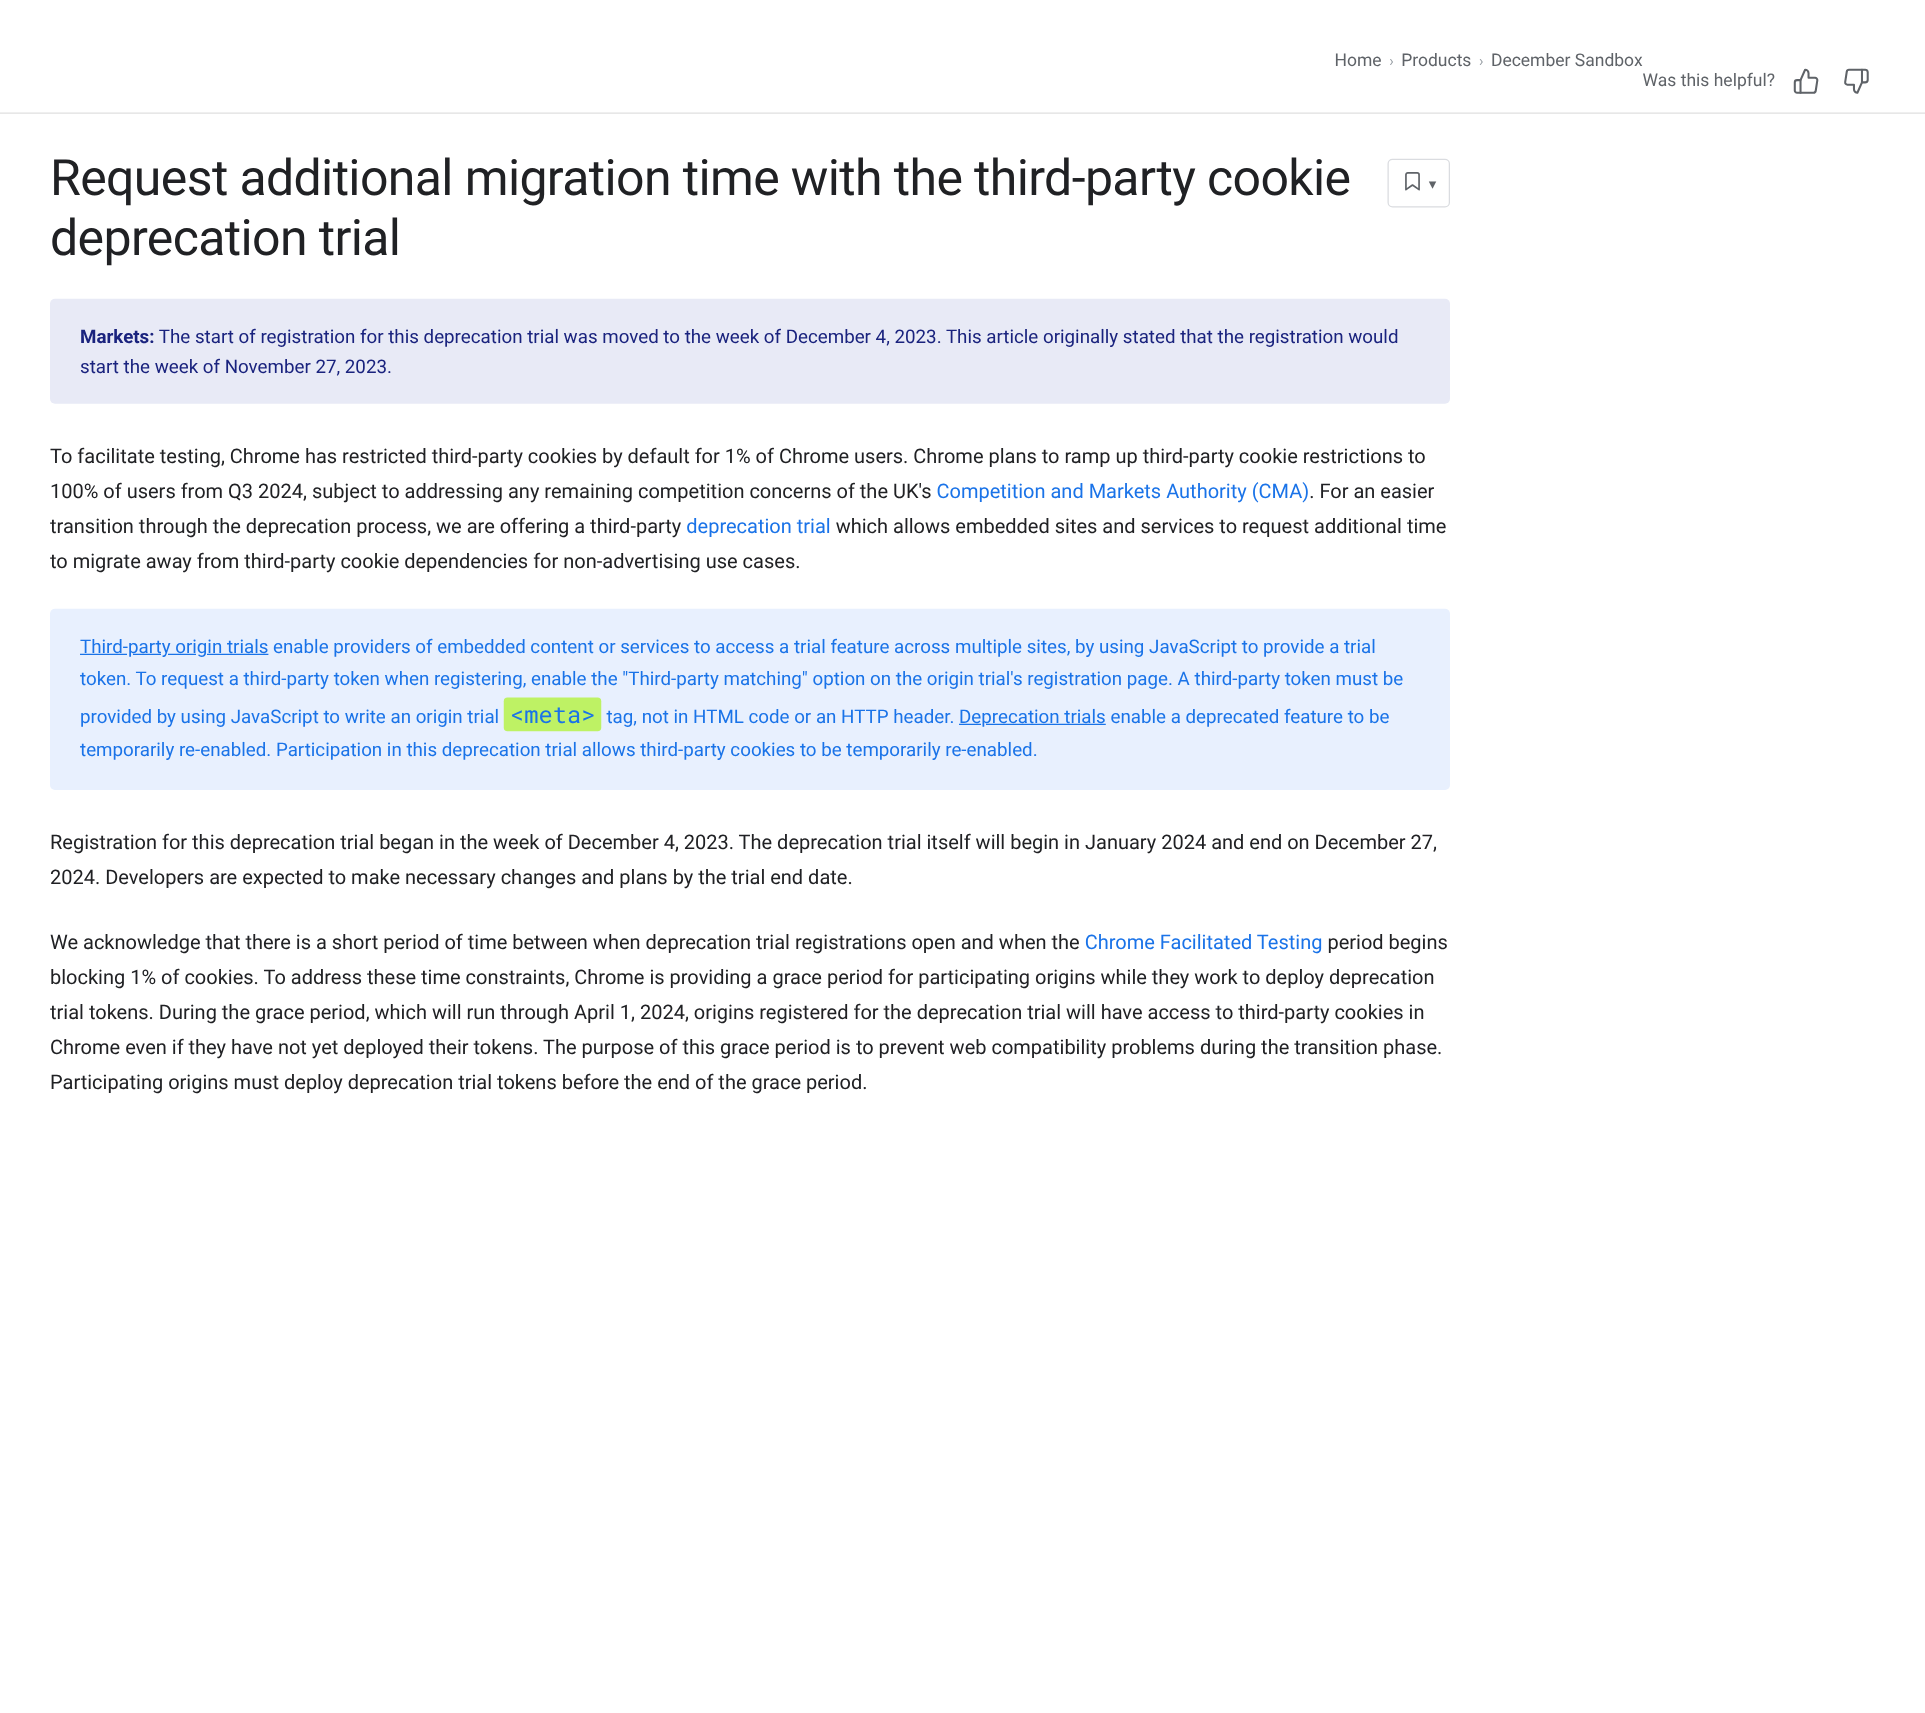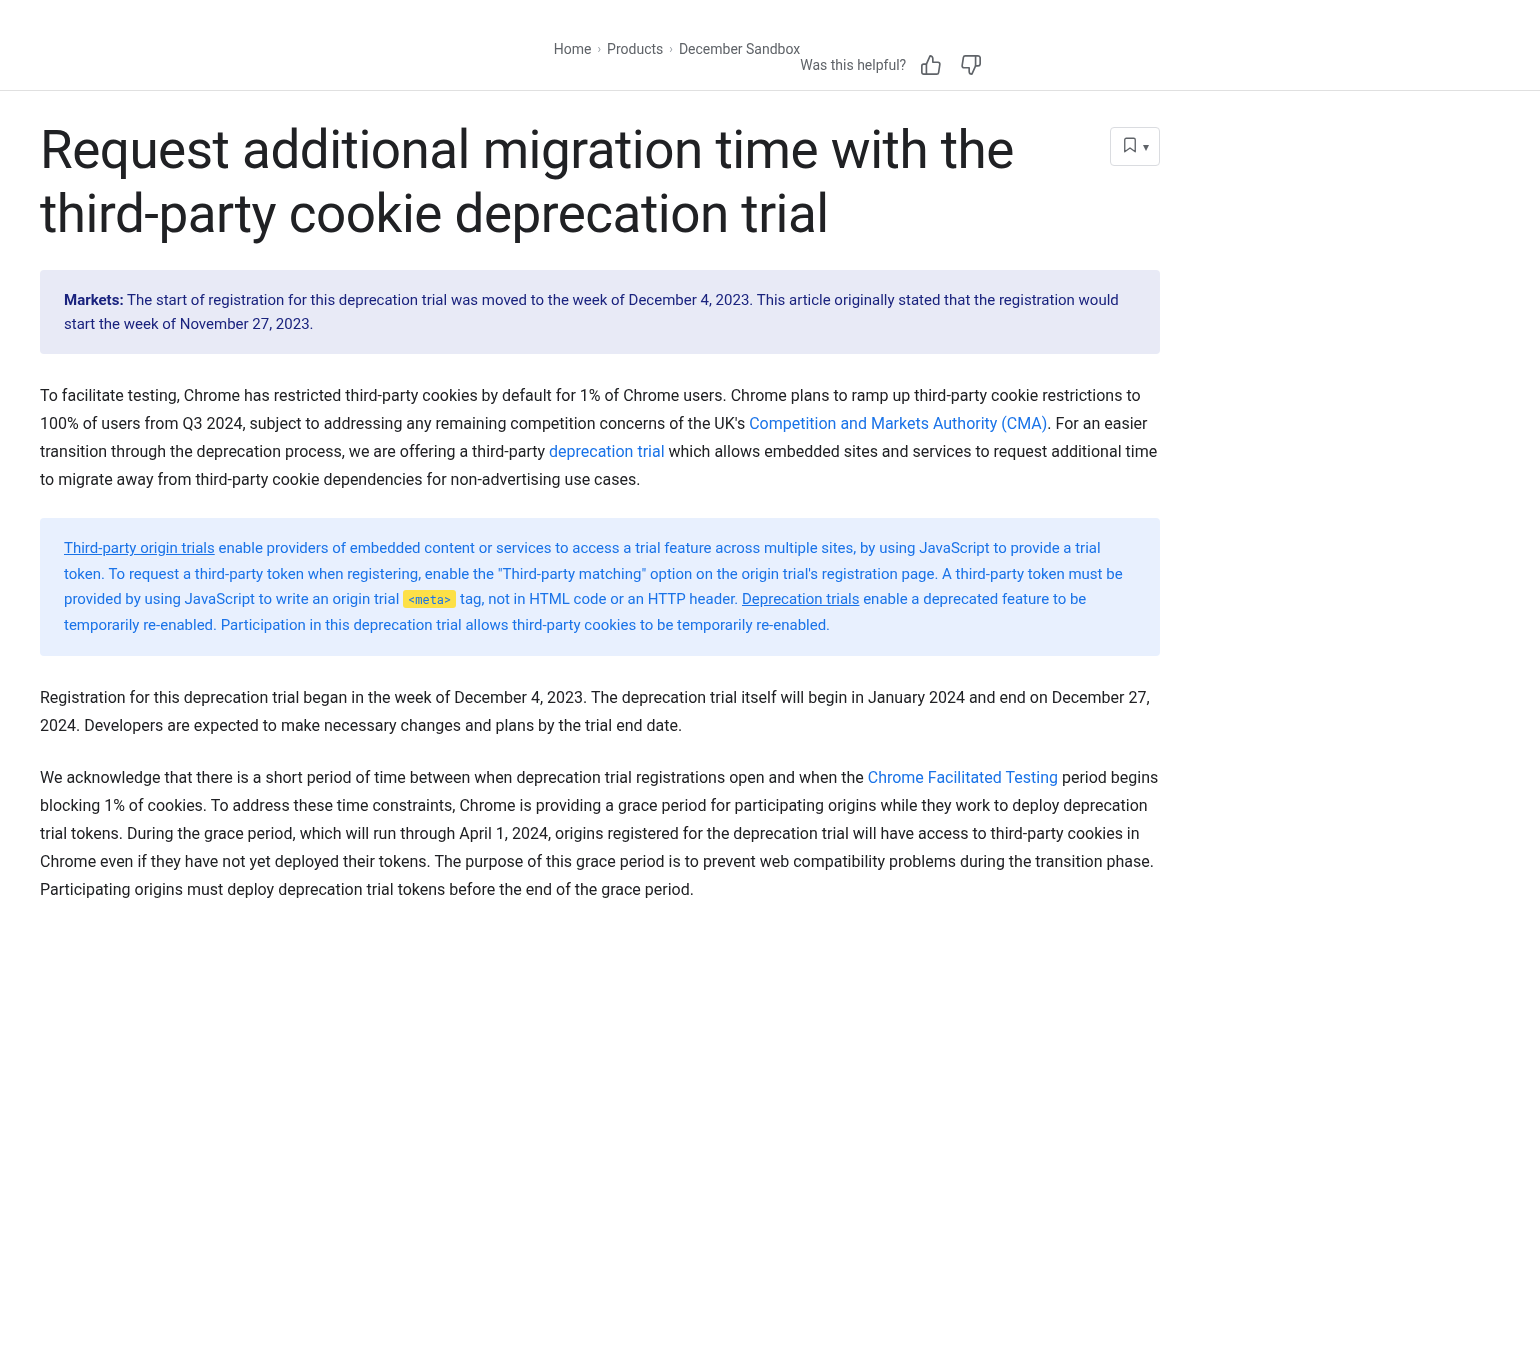--- a/index.html
+++ b/index.html
@@ -9,21 +9,21 @@
     }
     body {
       font-family: 'Google Sans', Roboto, Arial, sans-serif;
       font-size: 16px;
       color: #202124;
       background: #fff;
       max-width: 1540px;
     }
     .top-bar {
       display: flex;
-      justify-content: center;
+      justify-content: flex-end;
       align-items: center;
       padding: 18px 40px 10px 40px;
       border-bottom: 1px solid #e0e0e0;
     }
     .breadcrumb {
       display: flex;
       align-items: center;
       gap: 6px;
       font-size: 14px;
       color: #5f6368;
@@ -60,21 +60,21 @@
       max-width: 1200px;
     }
     .page-title-row {
       display: flex;
       align-items: flex-start;
       gap: 16px;
       margin-bottom: 24px;
       flex-wrap: wrap;
     }
     .page-title {
-      font-size: 53px;
+      font-size: 40px;
       font-weight: 400;
       line-height: 1.2;
       color: #202124;
       letter-spacing: -0.5px;
       flex: 1;
     }
     .bookmark-btn {
       display: flex;
       align-items: center;
       gap: 4px;
@@ -110,24 +110,24 @@
       margin-bottom: 28px;
       font-size: 15px;
       line-height: 1.7;
       color: #1a73e8;
     }
     .info-box a {
       color: #1a73e8;
       text-decoration: underline;
     }
     .info-box code {
-      background: #fde047;
+      background: #bef264;
       padding: 1px 5px;
       border-radius: 3px;
-      font-size: 12px;
+      font-size: 19px;
       font-family: 'Roboto Mono', monospace;
     }
     .body-text {
       font-size: 16px;
       line-height: 1.75;
       color: #202124;
       margin-bottom: 24px;
     }
     .body-text a {
       color: #1a73e8;

